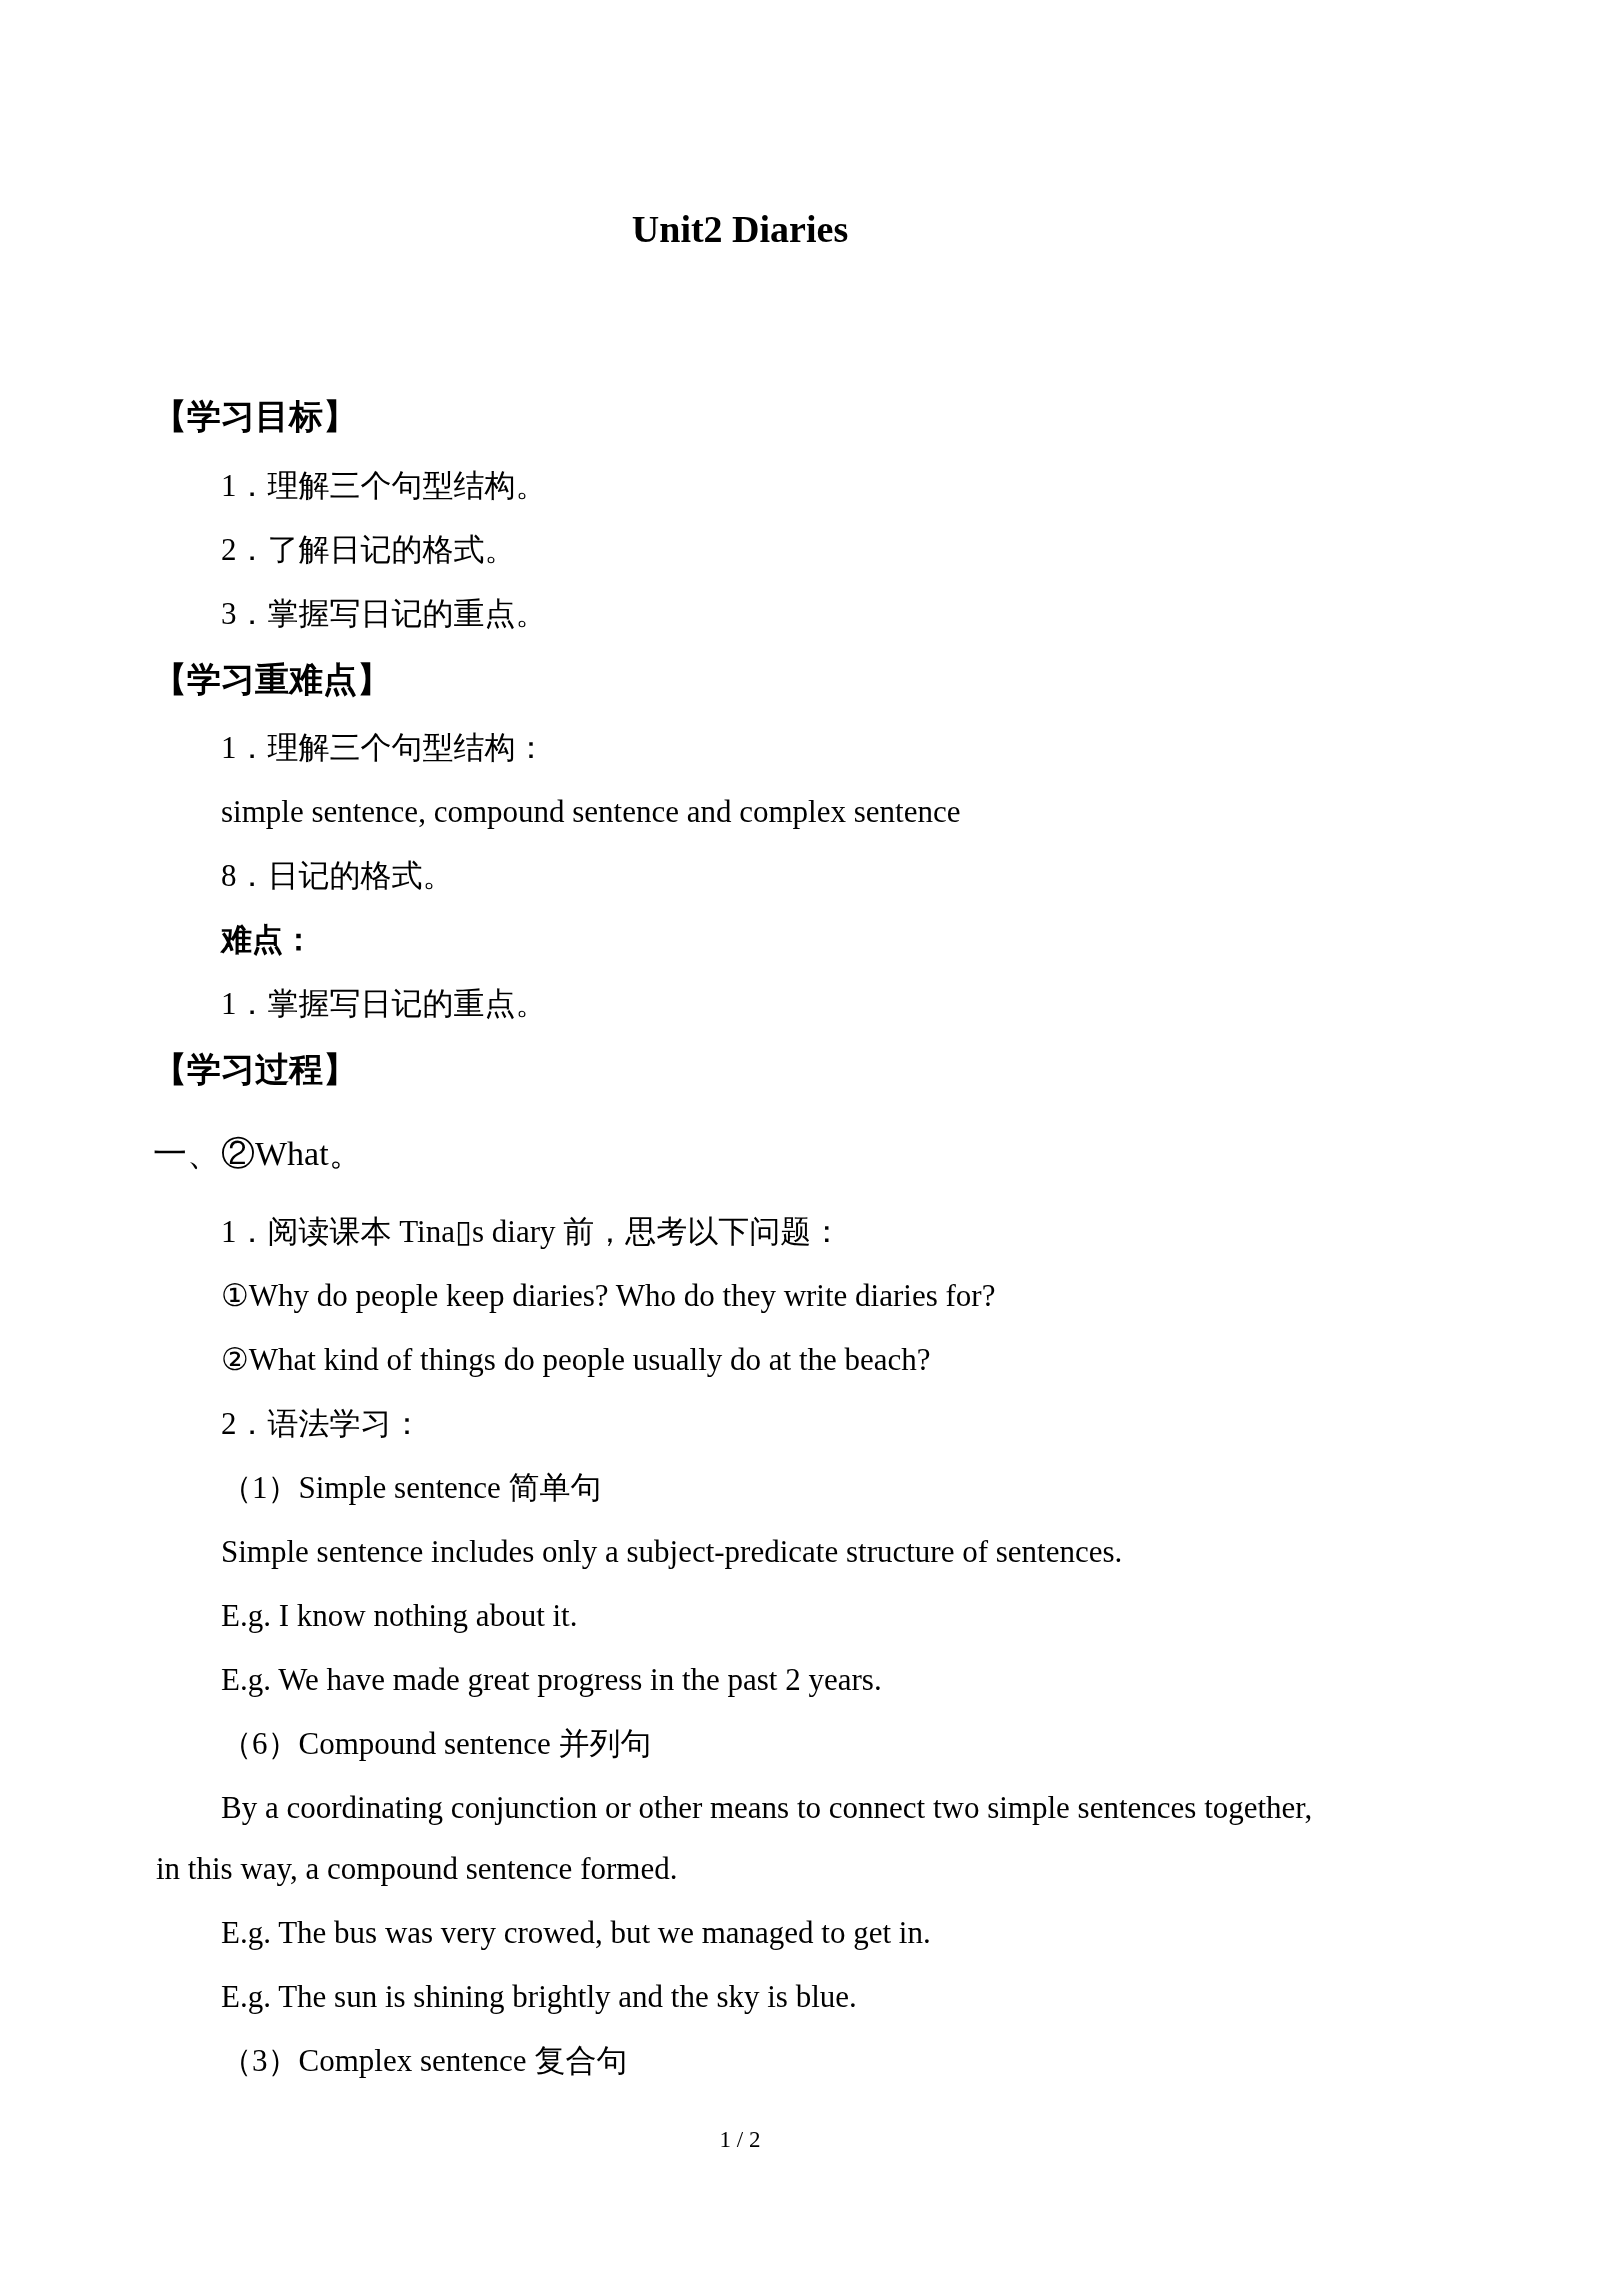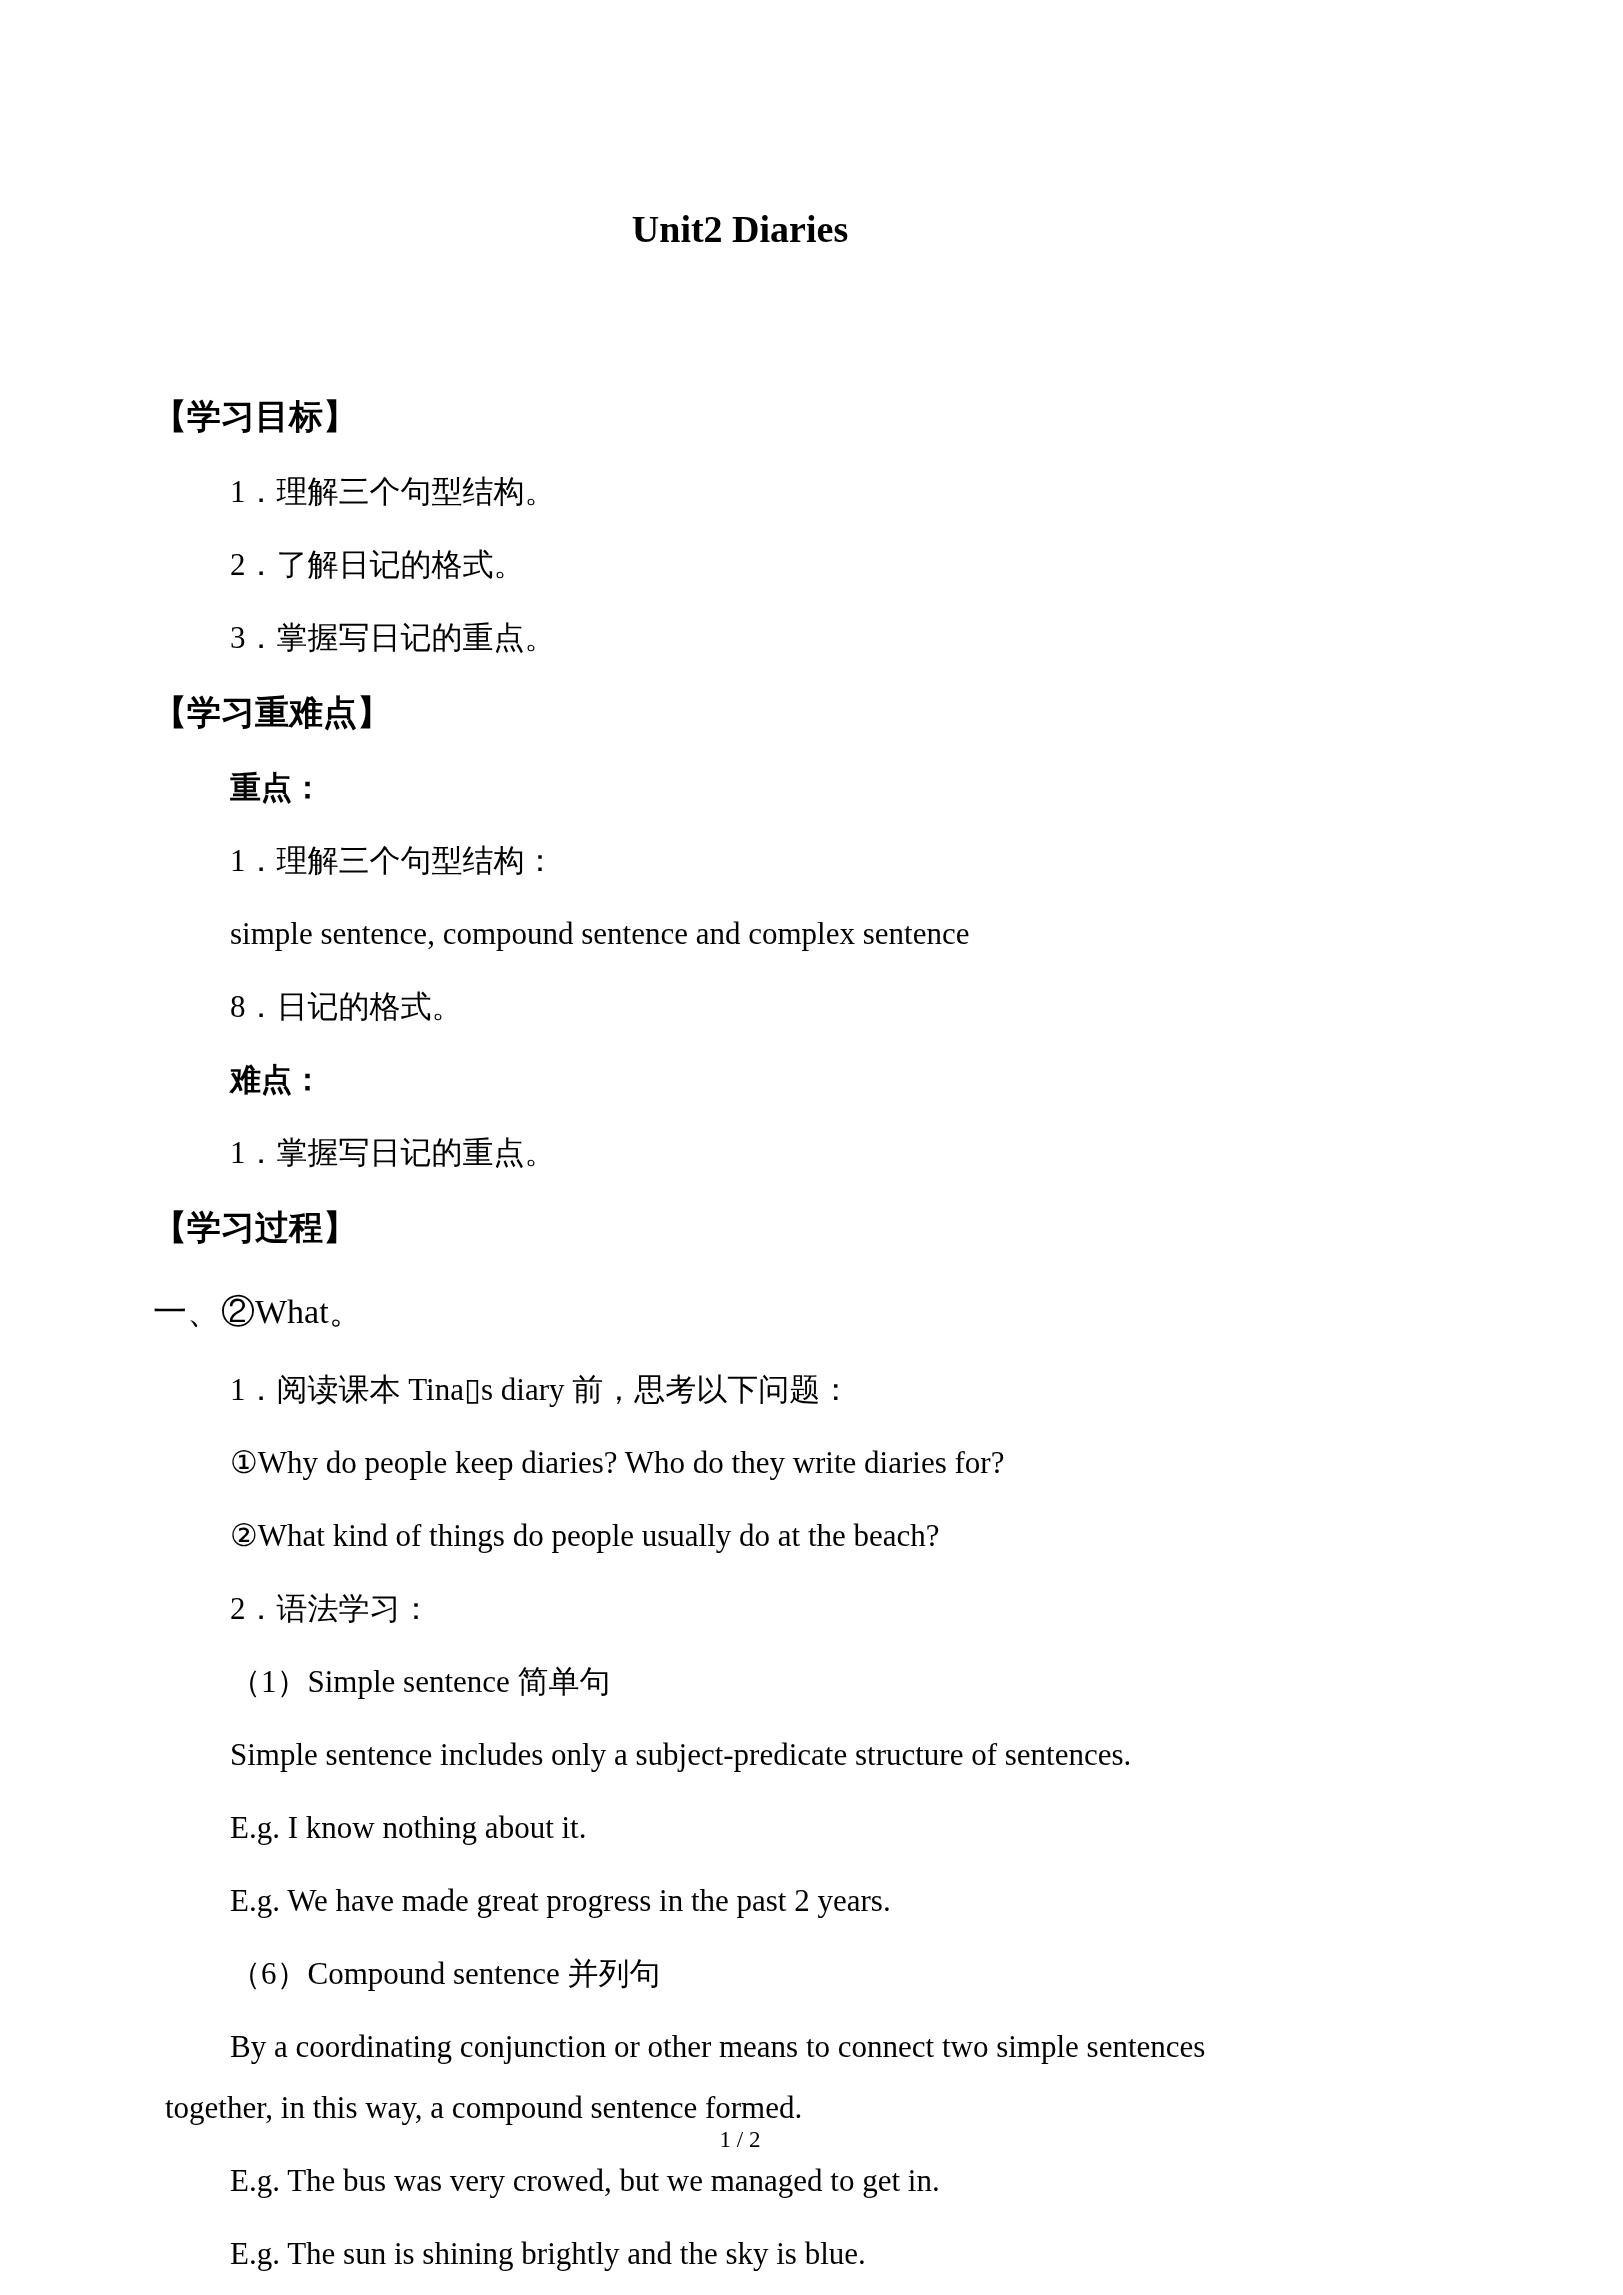--- a/index.html
+++ b/index.html
@@ -27,21 +27,21 @@
   }
   .section-heading {
     font-size: 34px;
     font-weight: bold;
     line-height: 65px;
     margin: 2.7px 0 5.5px 0;
   }
   .para {
     font-size: 31px;
     line-height: 61px;
-    margin: 12px;
+    margin: 3px;
     text-indent: 65px;
   }
   .para.bold {
     font-weight: bold;
   }
   .part-title {
     font-size: 34px;
     line-height: 61px;
     margin: 20.5px 0 17.7px 0;
     text-indent: 0;
@@ -62,21 +62,20 @@
 <div class="page">
 
   <h1 class="doc-title">Unit2 Diaries</h1>
 
   <h2 class="section-heading">【学习目标】</h2>
   <p class="para">1．理解三个句型结构。</p>
   <p class="para">2．了解日记的格式。</p>
   <p class="para">3．掌握写日记的重点。</p>
 
   <h2 class="section-heading">【学习重难点】</h2>
-  <p class="para bold">重点：</p>
   <p class="para">1．理解三个句型结构：</p>
   <p class="para">simple sentence, compound sentence and complex sentence</p>
   <p class="para">8．日记的格式。</p>
   <p class="para bold">难点：</p>
   <p class="para">1．掌握写日记的重点。</p>
 
   <h2 class="section-heading">【学习过程】</h2>
   <p class="part-title">一、②What。</p>
 
   <p class="para">1．阅读课本 Tina▯s diary 前，思考以下问题：</p>

